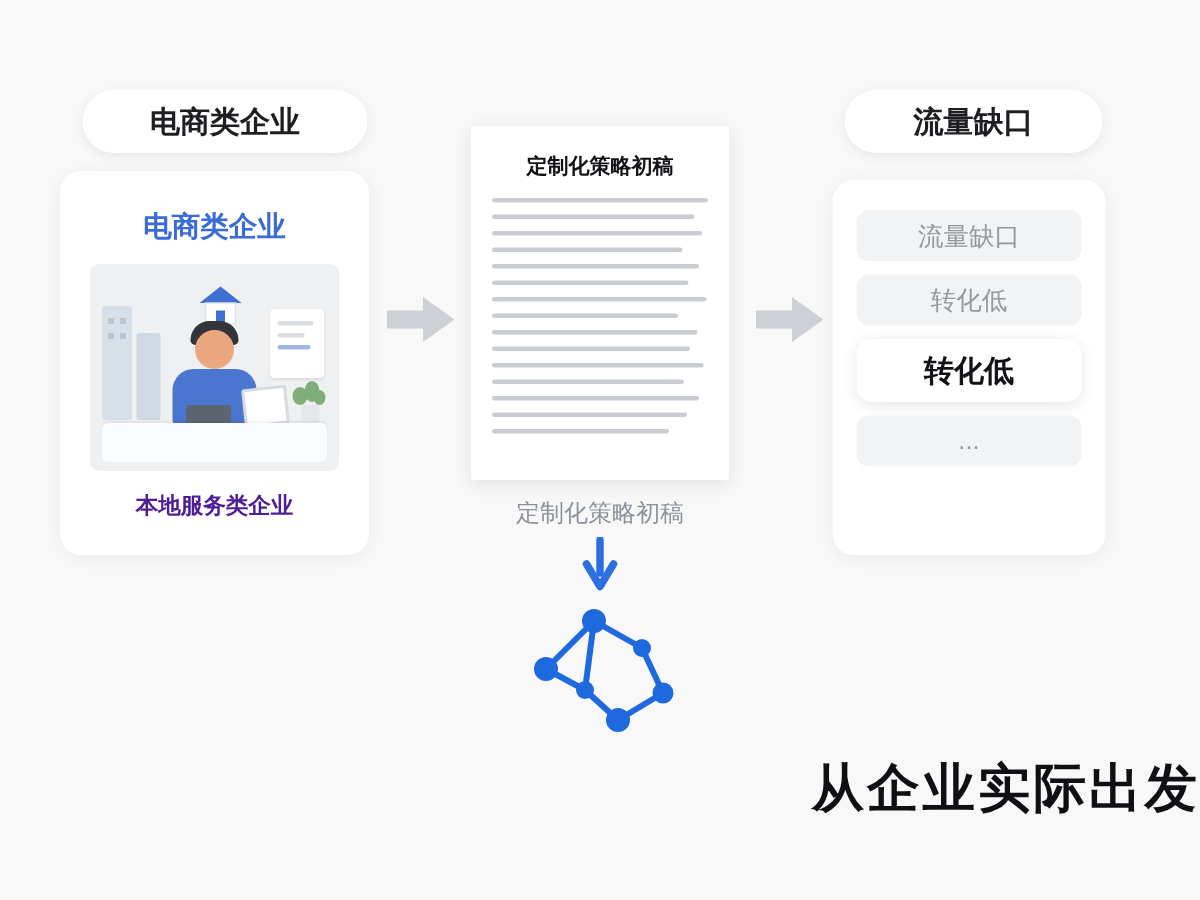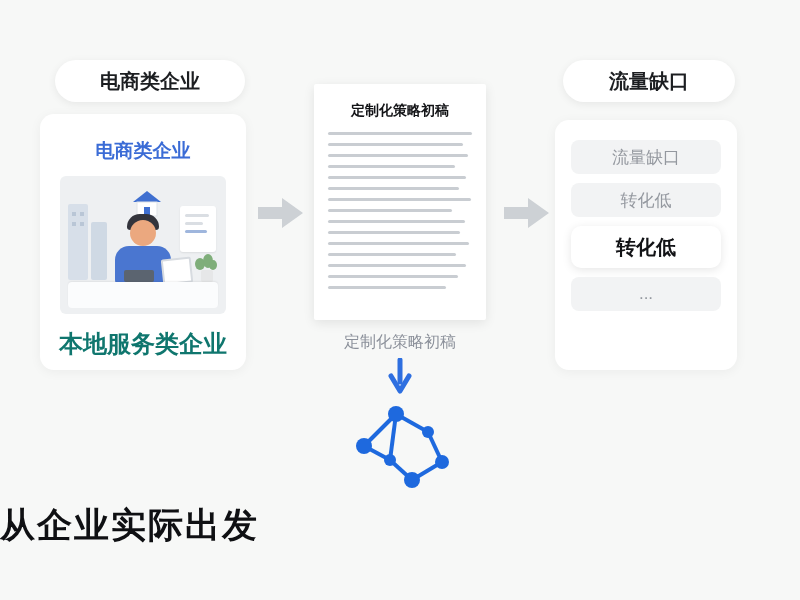--- a/index.html
+++ b/index.html
@@ -31,21 +31,21 @@
   }
   .card-left{left:40px;top:114px;width:206px;height:256px;}
   .card-right{left:555px;top:120px;width:182px;height:250px;padding:0;}
 
   .card-title{
     margin-top:24px;text-align:center;
     color:#3b6cd6;font-size:19px;font-weight:700;
   }
   .card-caption{
     margin-top:14px;text-align:center;
-    color:#0f766e;font-size:24px;font-weight:700;
+    color:#4c1d95;font-size:15px;font-weight:700;
   }
 
   
   .illustration{
     position:relative;margin:12px auto 0;
     width:166px;height:138px;border-radius:6px;
     background:#eef0f2;overflow:hidden;
   }
   .ill{position:absolute;}
   .bldg1{left:8px;top:28px;width:20px;height:76px;background:#d7dfe9;border-radius:2px;}
@@ -75,21 +75,21 @@
     margin-bottom:12px;
   }
   .doc-line{height:3px;background:#c9cdd2;border-radius:2px;margin-bottom:8px;}
   .doc-caption{
     left:300px;top:332px;width:200px;text-align:center;
     color:#8b909a;font-size:16px;
   }
 
   
   .headline{
-    left:0;top:502px;width:800px;text-align:left;
+    left:0;top:502px;width:800px;text-align:right;
     font-size:35px;font-weight:800;color:#0f1013;letter-spacing:2px;
   }
 
   
   .rc-items{padding-top:20px;}
   .rc-item{
     width:150px;margin:0 auto 9px auto;
     display:flex;align-items:center;justify-content:center;
     border-radius:8px;
   }

